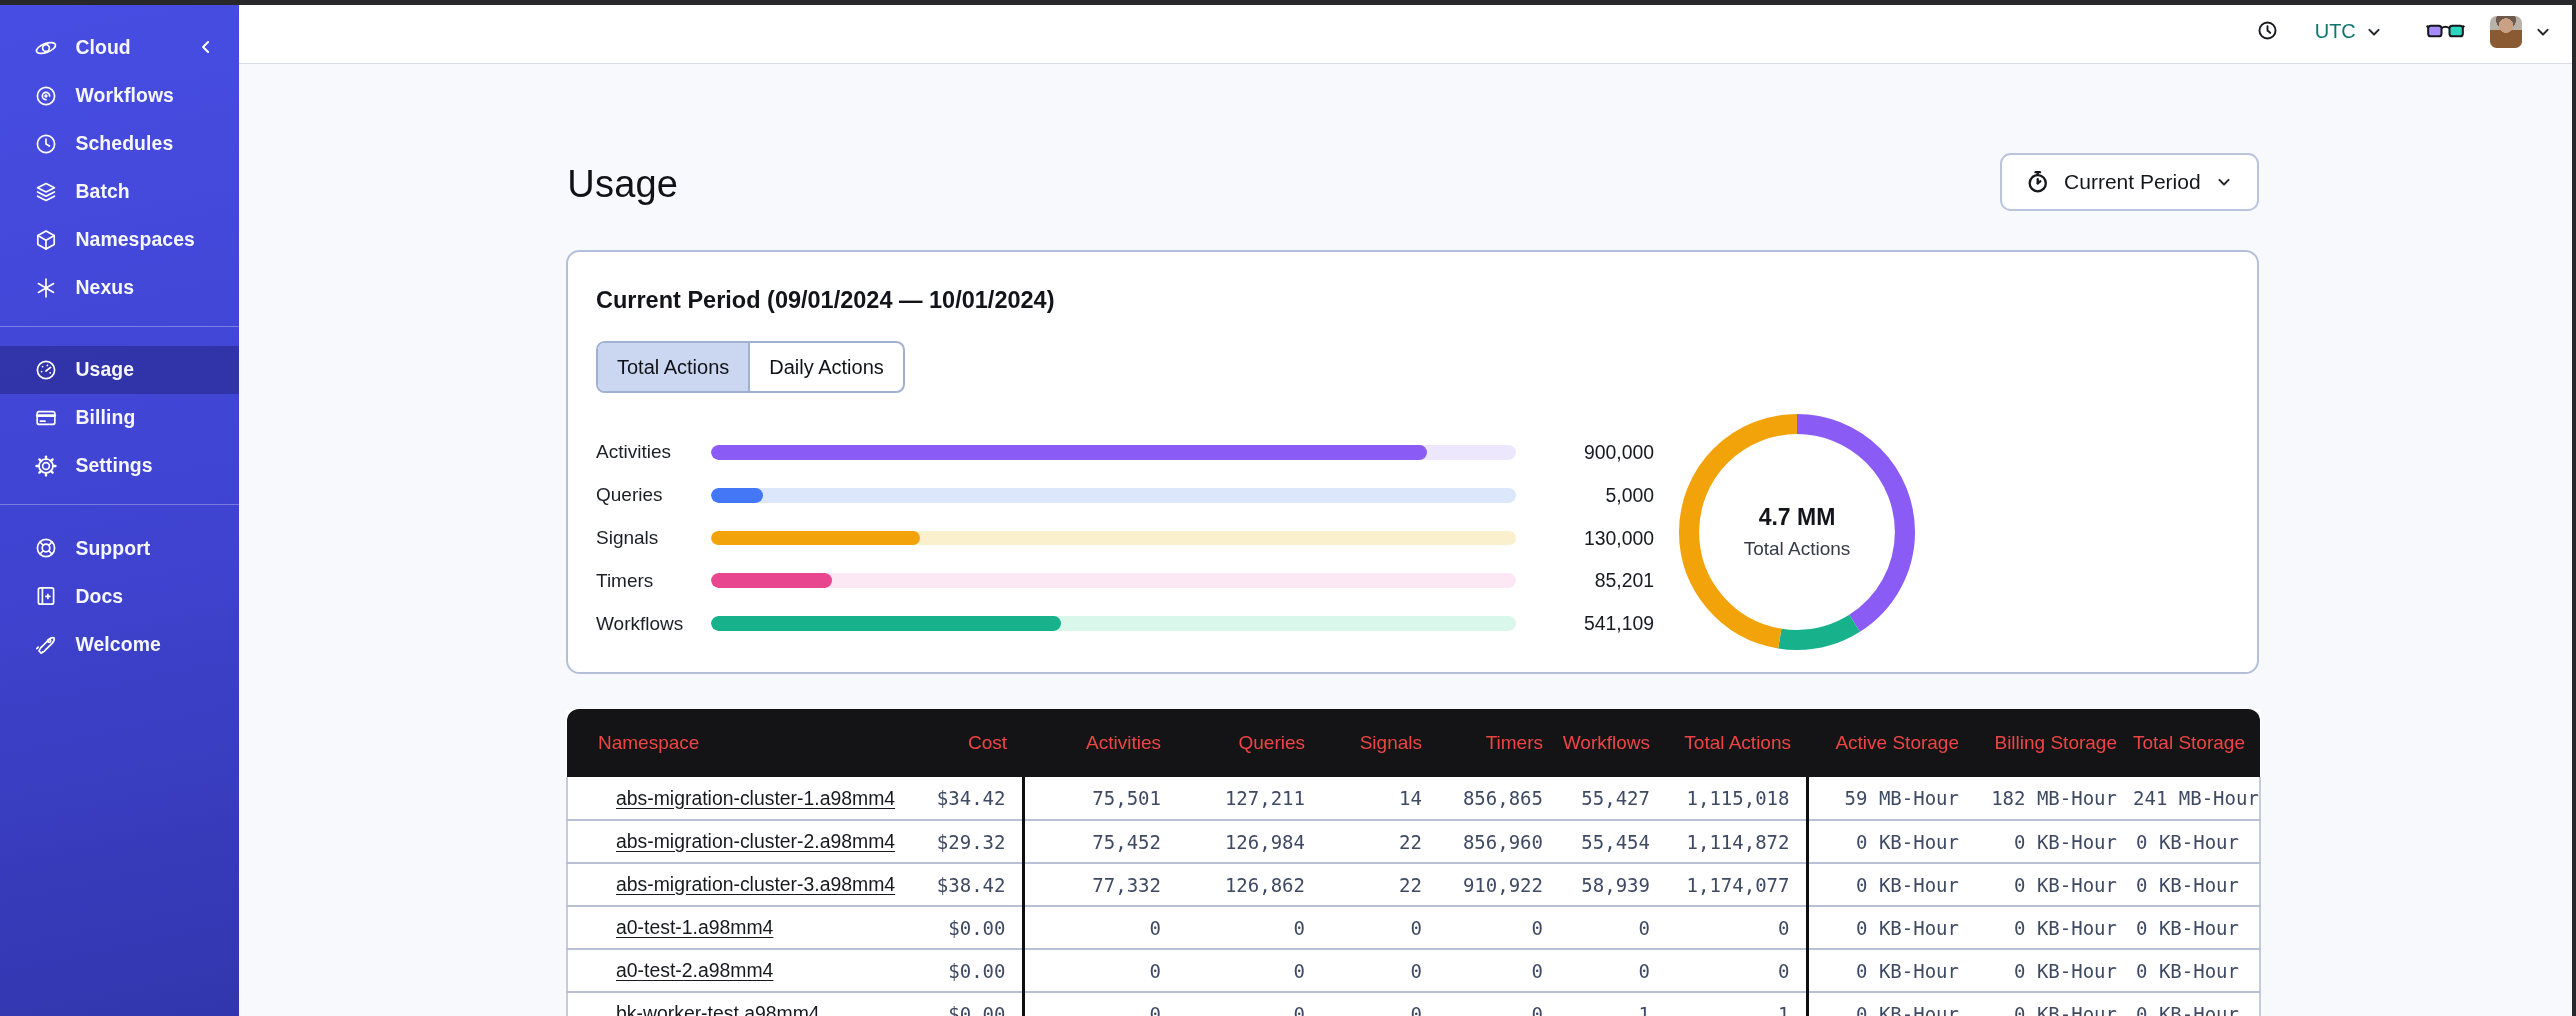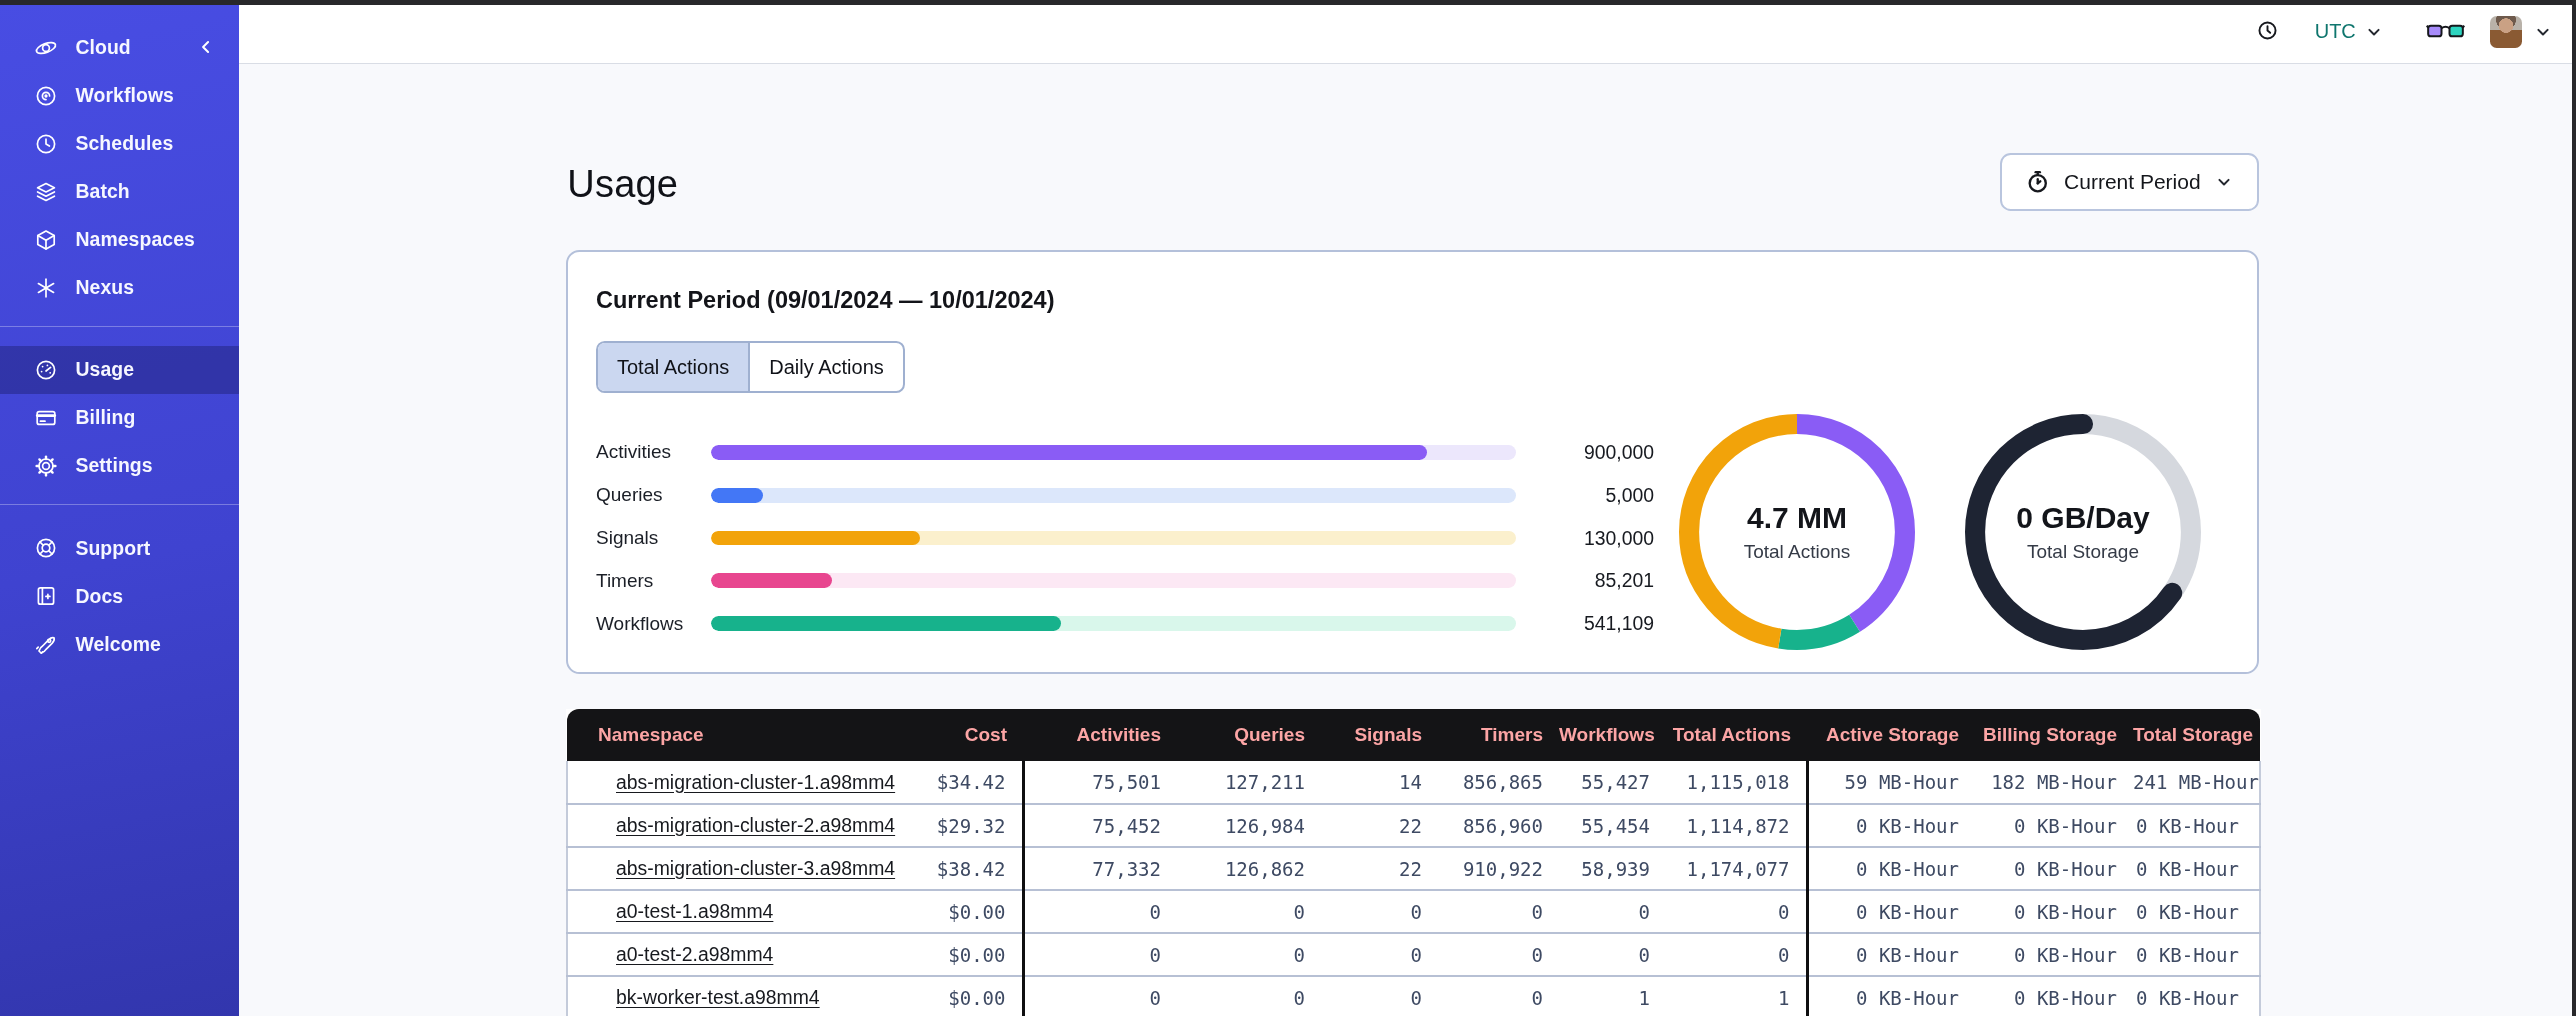--- a/index.html
+++ b/index.html
@@ -67,29 +67,29 @@
   .bar-row { display:flex; align-items:center; height:14.8px; margin-bottom:28px; }
   .bar-label { width:115px; font-size:19px; color:#1b1f27; }
   .bar-track { width:805px; height:14.8px; border-radius:7.4px; overflow:hidden; }
   .bar-fill { height:14.8px; border-radius:7.4px; }
   .bar-value { flex:1; text-align:right; font-size:19.4px; color:#171a20; }
 
   
   .donut { position:absolute; width:236px; height:236px; top:162px; }
   .donut svg { position:absolute; left:0; top:0; }
   .donut .center { position:absolute; inset:0; display:flex; flex-direction:column; align-items:center; justify-content:center; gap:6.7px; }
-  .donut .big { font-size:30px; font-weight:600; color:#13151a; }
+  .donut .big { font-size:23px; font-weight:600; color:#13151a; }
   .donut .sub { font-size:19px; color:#353b47; }
   #donut-actions { left:1111px; }
   #donut-storage { left:1397px; }
 
   
   .usage-table { position:absolute; left:0; top:645px; width:1693px; border-collapse:collapse; table-layout:fixed; background:#fff; }
-  .usage-table thead th { background:#141416; color:#fca5a5; font-size:19px; font-weight:700;
-    height:52px; text-align:right; padding:0 16px 0 0; white-space:nowrap; }
+  .usage-table thead th { background:#141416; color:#ef4444; font-size:19px; font-weight:400;
+    height:68px; text-align:right; padding:0 16px 0 0; white-space:nowrap; }
   .usage-table thead th:first-child { text-align:left; padding-left:31px; border-top-left-radius:12px; }
   .usage-table thead th:last-child { border-top-right-radius:12px; padding-right:20px; }
   .usage-table td { height:43px; border-bottom:2px solid #b7c0d4; background:#fff; white-space:nowrap; }
   .usage-table td.ns-cell { padding-left:48px; border-left:2px solid #c4cbda; font-size:19.4px; color:#17191e; }
   .ns-link { text-decoration:underline; text-underline-offset:3.4px; cursor:pointer; }
   .usage-table td.num-cell { text-align:right; padding-right:16px;
     font-family:"DejaVu Sans Mono","Liberation Mono",monospace; font-size:19px; color:#3e4a63; }
   .usage-table td:last-child { padding-right:20px; border-right:2px solid #c4cbda; }
   .usage-table td.sep-left { border-left:3.4px solid #0f0f10; }
 </style>
@@ -343,30 +343,20 @@
           <svg width="236" height="236" viewBox="0 0 352 352">
             <circle cx="176" cy="176" r="161" fill="none" stroke="#8a5cf5" stroke-width="30" stroke-dasharray="414.7530621269245 596.8397723289888" stroke-dashoffset="0" stroke-linecap="butt" transform="rotate(-90 176 176)"></circle>
             <circle cx="176" cy="176" r="161" fill="none" stroke="#17b28c" stroke-width="30" stroke-dasharray="116.33317596243005 895.2596584934834" stroke-dashoffset="-414.7530621269245" stroke-linecap="butt" transform="rotate(-90 176 176)"></circle>
             <circle cx="176" cy="176" r="161" fill="none" stroke="#f2a30a" stroke-width="30" stroke-dasharray="480.5065963665588 531.0862380893545" stroke-dashoffset="-531.0862380893545" stroke-linecap="butt" transform="rotate(-90 176 176)"></circle>
           </svg>
         <div class="center">
           <div class="big">4.7 MM</div>
           <div class="sub">Total Actions</div>
         </div>
       </div>
-      <div class="donut" id="donut-storage">
-          <svg width="236" height="236" viewBox="0 0 352 352">
-            <circle cx="176" cy="176" r="161" fill="none" stroke="#d5d8de" stroke-width="30" stroke-dasharray="348.99952788729007 662.5933065686233" stroke-dashoffset="0" stroke-linecap="butt" transform="rotate(-90 176 176)"></circle>
-            <circle cx="176" cy="176" r="161" fill="none" stroke="#1e2433" stroke-width="30" stroke-dasharray="662.5933065686232 348.9995278872901" stroke-dashoffset="-348.99952788729007" stroke-linecap="round" transform="rotate(-90 176 176)"></circle>
-          </svg>
-        <div class="center">
-          <div class="big">0 GB/Day</div>
-          <div class="sub">Total Storage</div>
-        </div>
-      </div>
     </section>
 
     <table class="usage-table">
       <colgroup>
         <col style="width:322px">
           <col style="width:134px">
           <col style="width:154px">
           <col style="width:144px">
         <col style="width:117px">
           <col style="width:121px">

